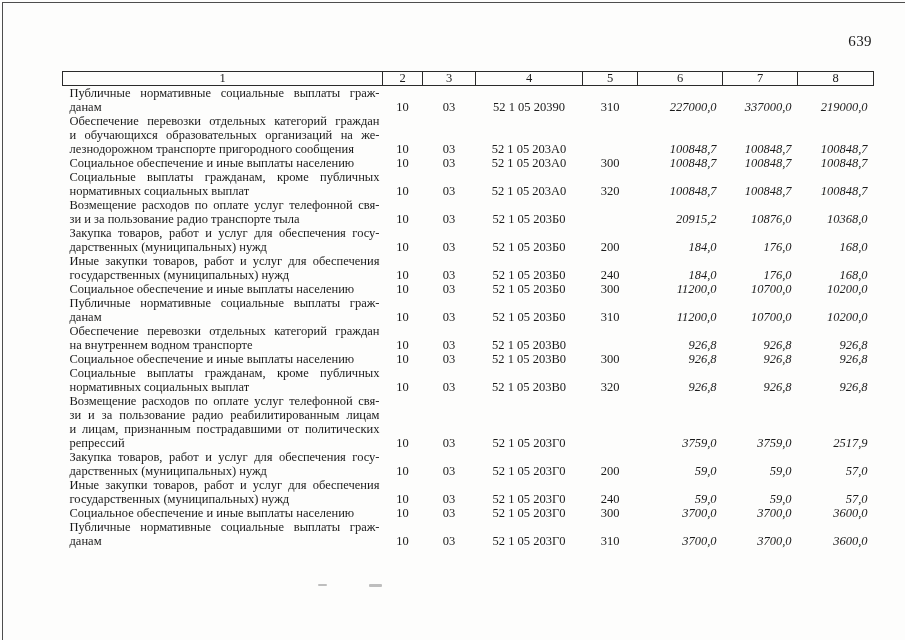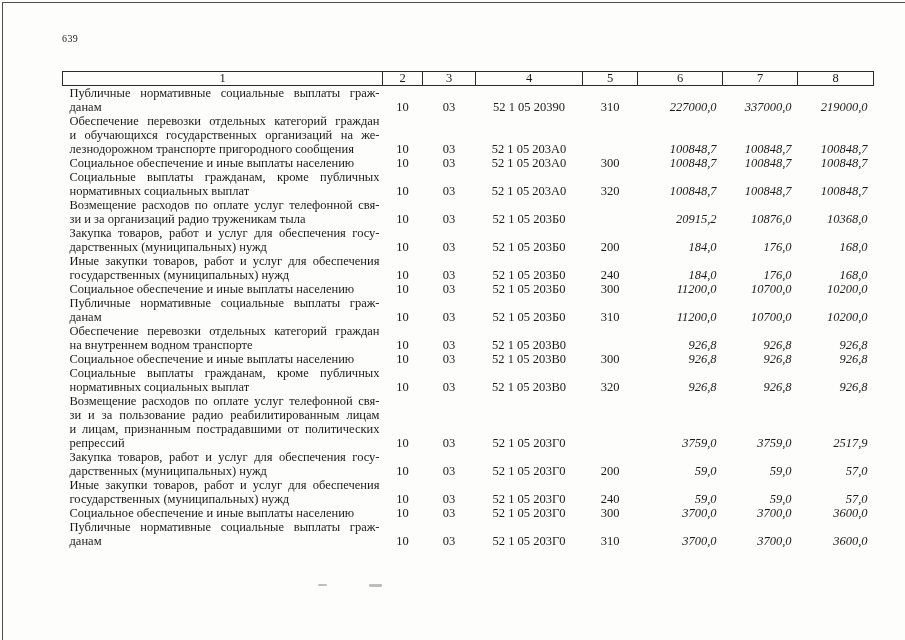--- a/index.html
+++ b/index.html
@@ -12,22 +12,22 @@
     overflow: hidden;
   }
   .frame {
     position: absolute; left: 2px; top: 2px; right: 0; bottom: 0;
     border-left: 1.6px solid #4d4d4d;
     border-top: 1.6px solid #4d4d4d;
     pointer-events: none;
   }
   .page-num {
     position: absolute; left: 62px; top: 33px; width: 810px;
-    text-align: left;
-    font-size: 10px;
+    text-align: right;
+    font-size: 15px;
     letter-spacing: 0.4px;
   }
   table.budget {
     position: absolute; left: 62px; top: 71px;
     width: 811px;
     border-collapse: collapse;
     table-layout: fixed;
     font-size: 12.5px;
     line-height: 14px;
     color: #1b1b1b;
@@ -99,21 +99,21 @@
         <td class="c">03</td>
         <td class="c">52 1 05 20390</td>
         <td class="c">310</td>
         <td class="r">227000,0</td>
         <td class="r">337000,0</td>
         <td class="r">219000,0</td>
       </tr>
       <tr>
         <td class="name">
           <div class="ln">Обеспечение перевозки отдельных категорий граждан</div>
-          <div class="ln">и обучающихся государственных организаций на же-</div>
+          <div class="ln">и обучающихся образовательных организаций на же-</div>
           <div class="ln">лезнодорожном транспорте пригородного сообщения</div>
         </td>
         <td class="c">10</td>
         <td class="c">03</td>
         <td class="c">52 1 05 203А0</td>
         <td class="c"></td>
         <td class="r">100848,7</td>
         <td class="r">100848,7</td>
         <td class="r">100848,7</td>
       </tr>
@@ -138,21 +138,21 @@
         <td class="c">03</td>
         <td class="c">52 1 05 203А0</td>
         <td class="c">320</td>
         <td class="r">100848,7</td>
         <td class="r">100848,7</td>
         <td class="r">100848,7</td>
       </tr>
       <tr>
         <td class="name">
           <div class="ln">Возмещение расходов по оплате услуг телефонной свя-</div>
-          <div class="ln">зи и за организаций радио труженикам тыла</div>
+          <div class="ln">зи и за пользование радио транспорте тыла</div>
         </td>
         <td class="c">10</td>
         <td class="c">03</td>
         <td class="c">52 1 05 203Б0</td>
         <td class="c"></td>
         <td class="r">20915,2</td>
         <td class="r">10876,0</td>
         <td class="r">10368,0</td>
       </tr>
       <tr>

